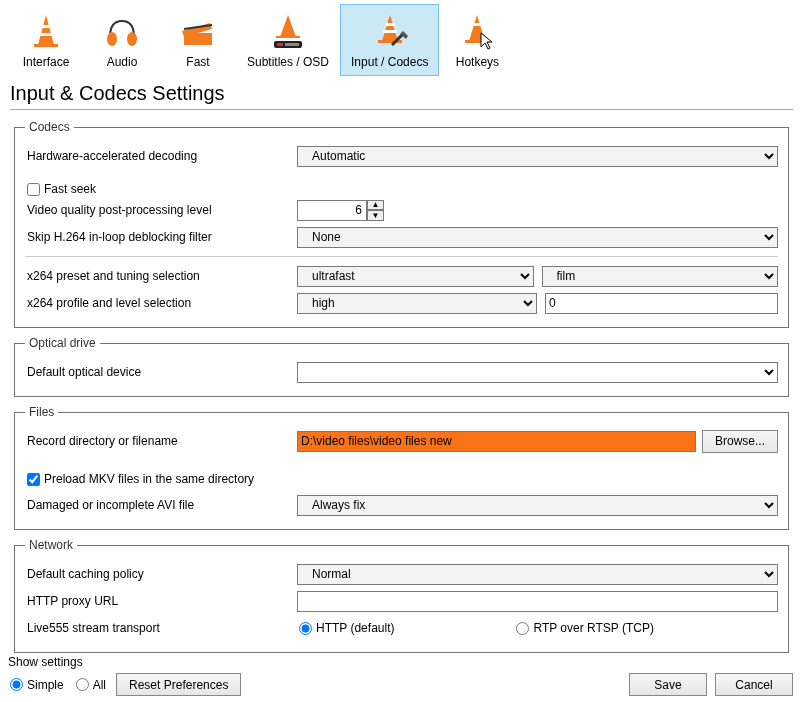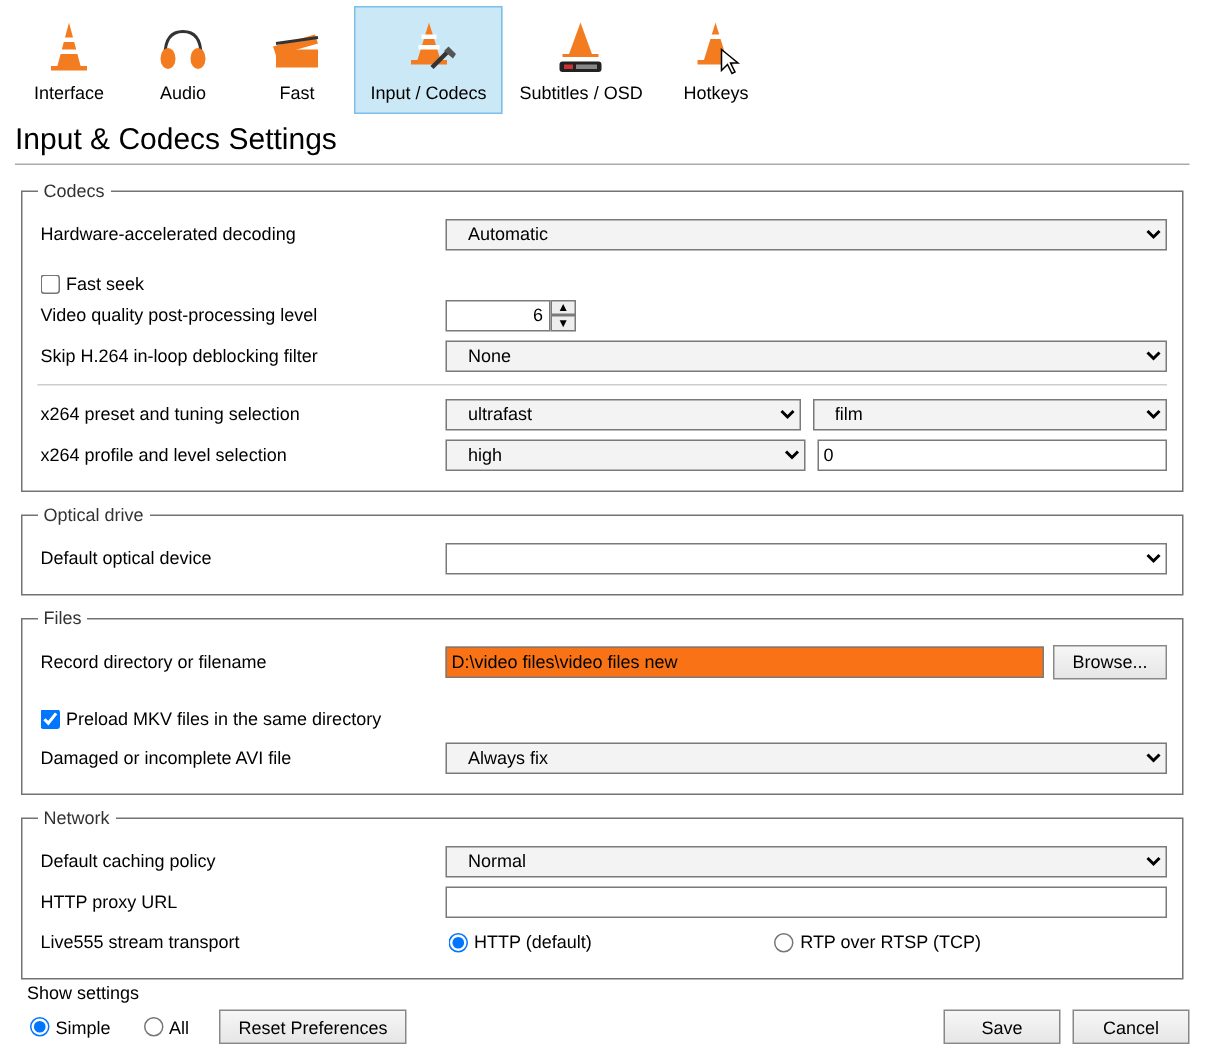--- a/index.html
+++ b/index.html
@@ -22,23 +22,23 @@
 .spin-wrap { display:flex; width:93px; }
 input.spin { width:70px; height:21px; border:1px solid #7a7a7a; text-align:right; padding-right:4px; font:inherit; background:#fff; }
 .spin-btns { display:flex; flex-direction:column; }
 .spin-btns button { width:17px; height:10.5px; border:1px solid #7a7a7a; background:#eee; padding:0; line-height:7px; font-size:8px; cursor:pointer; }
 input[type=checkbox], input[type=radio] { margin:0 4px 0 2px; vertical-align:middle; }
 label.ck { display:flex; align-items:center;margin-top:12px; }
 hr.inner { border:none; border-top:1px solid #ccc; margin:6px 0; }
 .two-combo { display:flex; gap:8px; width:100%; }
 .two-combo > * { flex:1; }
 .btn { height:23px; border:1px solid #888; background:linear-gradient(#f6f6f6,#e6e6e6); font:inherit; padding:0 12px; cursor:pointer; }
-.footer { position:absolute; bottom:6px; left:18px; right:10px; display:flex; align-items:flex-end; justify-content:space-between;margin-top:25px; }
+.footer { position:absolute; bottom:6px; left:8px; right:10px; display:flex; align-items:flex-end; justify-content:space-between;margin-top:25px; }
 .footer-left { display:flex; flex-direction:column; gap:4px; }
-.radio-row { display:flex; align-items:center; gap:20px; }
+.radio-row { display:flex; align-items:center; gap:10px; }
 .footer-right { display:flex; gap:8px; }
 .btn.wide { min-width:78px; }
 .radio-opt { display:flex; align-items:center; }
 </style>
 </head>
 <body>
 
 <div class="tabs">
   <div class="tab">
     <div class="tab-icon">
@@ -64,48 +64,48 @@
   <div class="tab">
     <div class="tab-icon">
       <svg width="40" height="40" viewBox="0 0 40 40">
           <polygon points="4,20 32,12 34,18 6,26" fill="#f47c20"></polygon>
           <rect x="6" y="22" width="28" height="12" fill="#f47c20"></rect>
           <line x1="6" y1="18" x2="34" y2="14" stroke="#333" stroke-width="2"></line>
         </svg>
     </div>
     <span class="tab-label">Fast</span>
   </div>
+  <div class="tab">
+    <div class="tab-icon">
+      <svg width="40" height="40" viewBox="0 0 40 40">
+          <polygon points="20,4 28,26 12,26" fill="#f47c20"></polygon>
+          <rect x="8" y="25" width="24" height="2" fill="#f47c20"></rect>
+          <rect x="6" y="30" width="28" height="7" rx="2" fill="#222"></rect>
+          <rect x="9" y="32" width="6" height="3" fill="#c33"></rect>
+          <rect x="17" y="32" width="14" height="3" fill="#888"></rect>
+        </svg>
+    </div>
+    <span class="tab-label">Subtitles / OSD</span>
+  </div>
   <div class="tab active">
     <div class="tab-icon">
       <svg width="40" height="40" viewBox="0 0 40 40">
           <polygon points="20,4 28,30 12,30" fill="#f47c20"></polygon>
           <rect x="8" y="29" width="24" height="3" fill="#f47c20"></rect>
           <rect x="15" y="12" width="10" height="3" fill="#fff"></rect>
           <rect x="13" y="19" width="14" height="3" fill="#fff"></rect>
           <line x1="22" y1="34" x2="34" y2="22" stroke="#333" stroke-width="3"></line>
           <polygon points="33,20 38,25 36,28 30,23" fill="#555"></polygon>
         </svg>
     </div>
     <span class="tab-label">Input / Codecs</span>
   </div>
   <div class="tab">
     <div class="tab-icon">
       <svg width="40" height="40" viewBox="0 0 40 40">
-          <polygon points="20,4 28,26 12,26" fill="#f47c20"></polygon>
-          <rect x="8" y="25" width="24" height="2" fill="#f47c20"></rect>
-          <rect x="6" y="30" width="28" height="7" rx="2" fill="#222"></rect>
-          <rect x="9" y="32" width="6" height="3" fill="#c33"></rect>
-          <rect x="17" y="32" width="14" height="3" fill="#888"></rect>
-        </svg>
-    </div>
-    <span class="tab-label">Subtitles / OSD</span>
-  </div>
-  <div class="tab">
-    <div class="tab-icon">
-      <svg width="40" height="40" viewBox="0 0 40 40">
           <polygon points="20,4 28,30 12,30" fill="#f47c20"></polygon>
           <rect x="8" y="29" width="24" height="3" fill="#f47c20"></rect>
           <rect x="15" y="12" width="10" height="3" fill="#fff"></rect>
           <polygon points="24,22 24,36 28,32 31,38 33,37 30,31 35,31" fill="#fff" stroke="#000" stroke-width="1"></polygon>
         </svg>
     </div>
     <span class="tab-label">Hotkeys</span>
   </div>
 </div>
 

